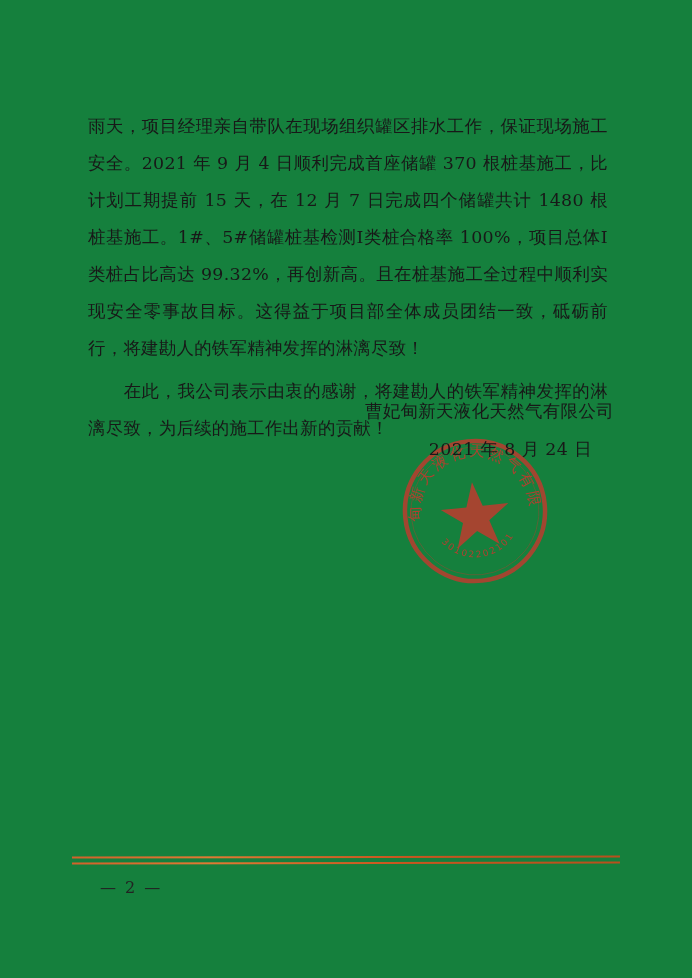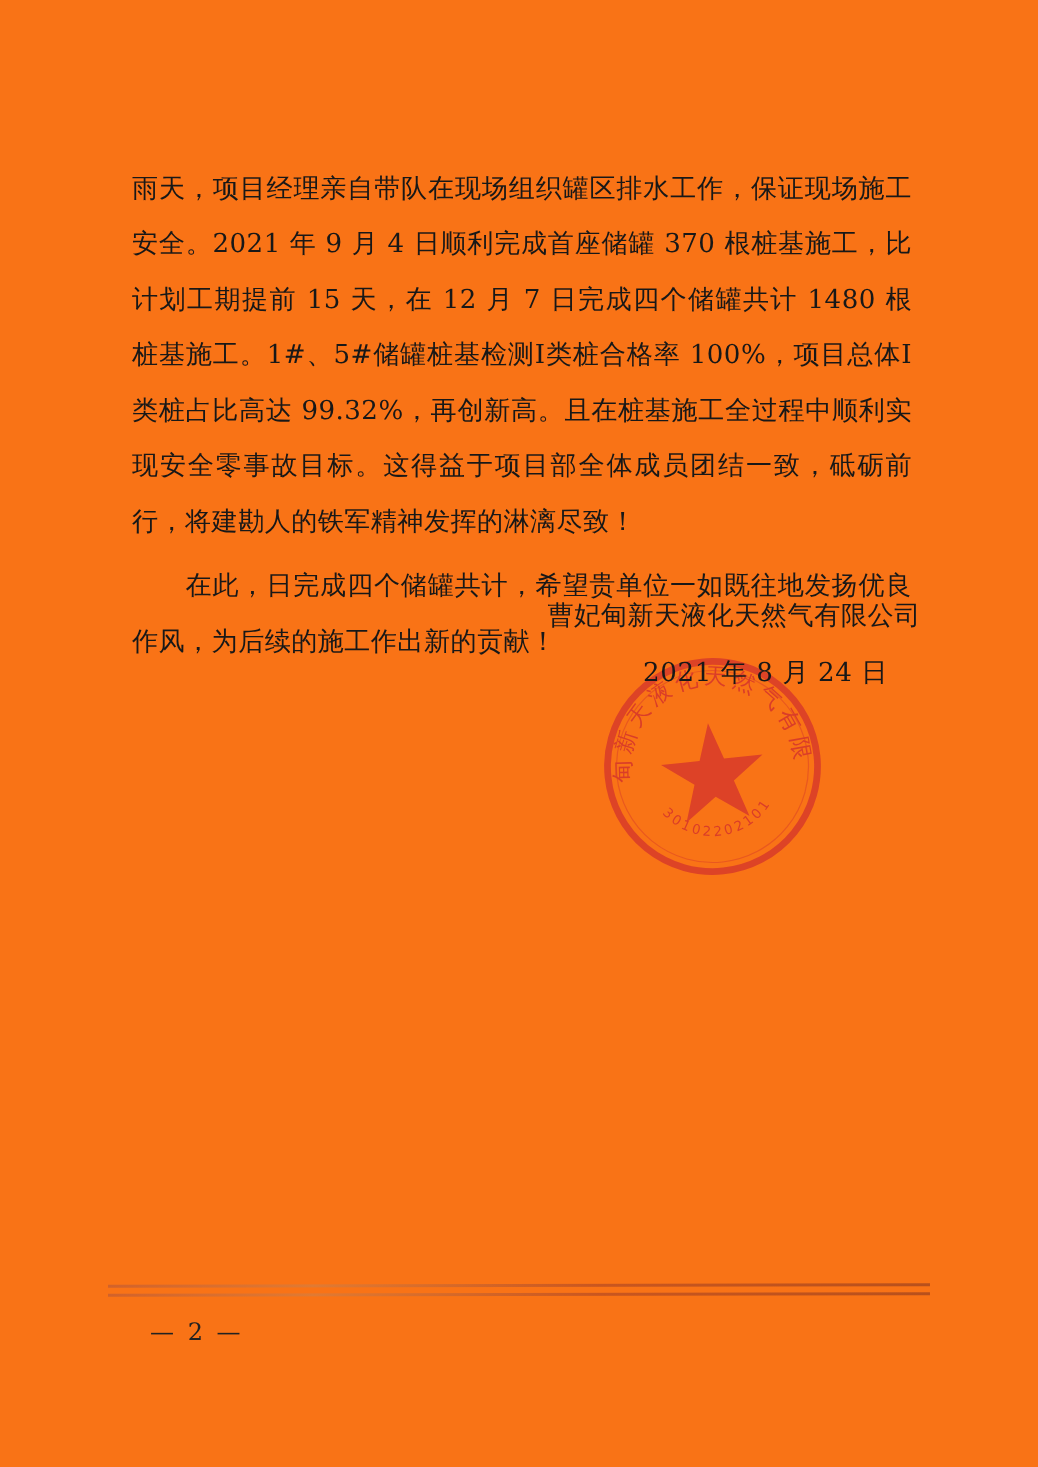--- a/index.html
+++ b/index.html
@@ -12,21 +12,21 @@
     background: #ffffff;
     font-family: "DejaVu Serif", "Liberation Serif", serif;
     color: #1a1a1a;
     position: relative;
     overflow: hidden;
   }
   .page {
     position: relative;
     width: 692px;
     height: 978px;
-    background: #f97316;
+    background: #15803d;
   }
   .content {
     position: absolute;
     left: 88px;
     top: 108px;
     width: 520px;
   }
   .para {
     font-size: 17.4px;
     line-height: 37px;
@@ -96,21 +96,21 @@
     letter-spacing: 2px;
   }
 </style>
 </head>
 <body>
 
 <div class="page">
 
   <div class="content">
     <p class="para">雨天，项目经理亲自带队在现场组织罐区排水工作，保证现场施工安全。2021 年 9 月 4 日顺利完成首座储罐 370 根桩基施工，比计划工期提前 15 天，在 12 月 7 日完成四个储罐共计 1480 根桩基施工。1#、5#储罐桩基检测Ⅰ类桩合格率 100%，项目总体Ⅰ类桩占比高达 99.32%，再创新高。且在桩基施工全过程中顺利实现安全零事故目标。这得益于项目部全体成员团结一致，砥砺前行，将建勘人的铁军精神发挥的淋漓尽致！</p>
-    <p class="para indent">在此，日完成四个储罐共计，希望贵单位一如既往地发扬优良作风，为后续的施工作出新的贡献！</p>
+    <p class="para indent">在此，我公司表示由衷的感谢，将建勘人的铁军精神发挥的淋漓尽致，为后续的施工作出新的贡献！</p>
   </div>
 
   <div class="seal">
     <svg width="154" height="154" viewBox="0 0 154 154" xmlns="http://www.w3.org/2000/svg">
       <defs>
         <path id="sealArcTop" d="M 22,77 A 55,55 0 0 1 132,77"></path>
         <path id="sealArcBottom" d="M 40,104 A 45,45 0 0 0 114,104"></path>
       </defs>
       <circle cx="77" cy="77" r="70" fill="none" stroke="#d4322c" stroke-width="4.5" opacity="0.9"></circle>
       <circle cx="77" cy="77" r="64" fill="none" stroke="#d4322c" stroke-width="0.8" opacity="0.5"></circle>

